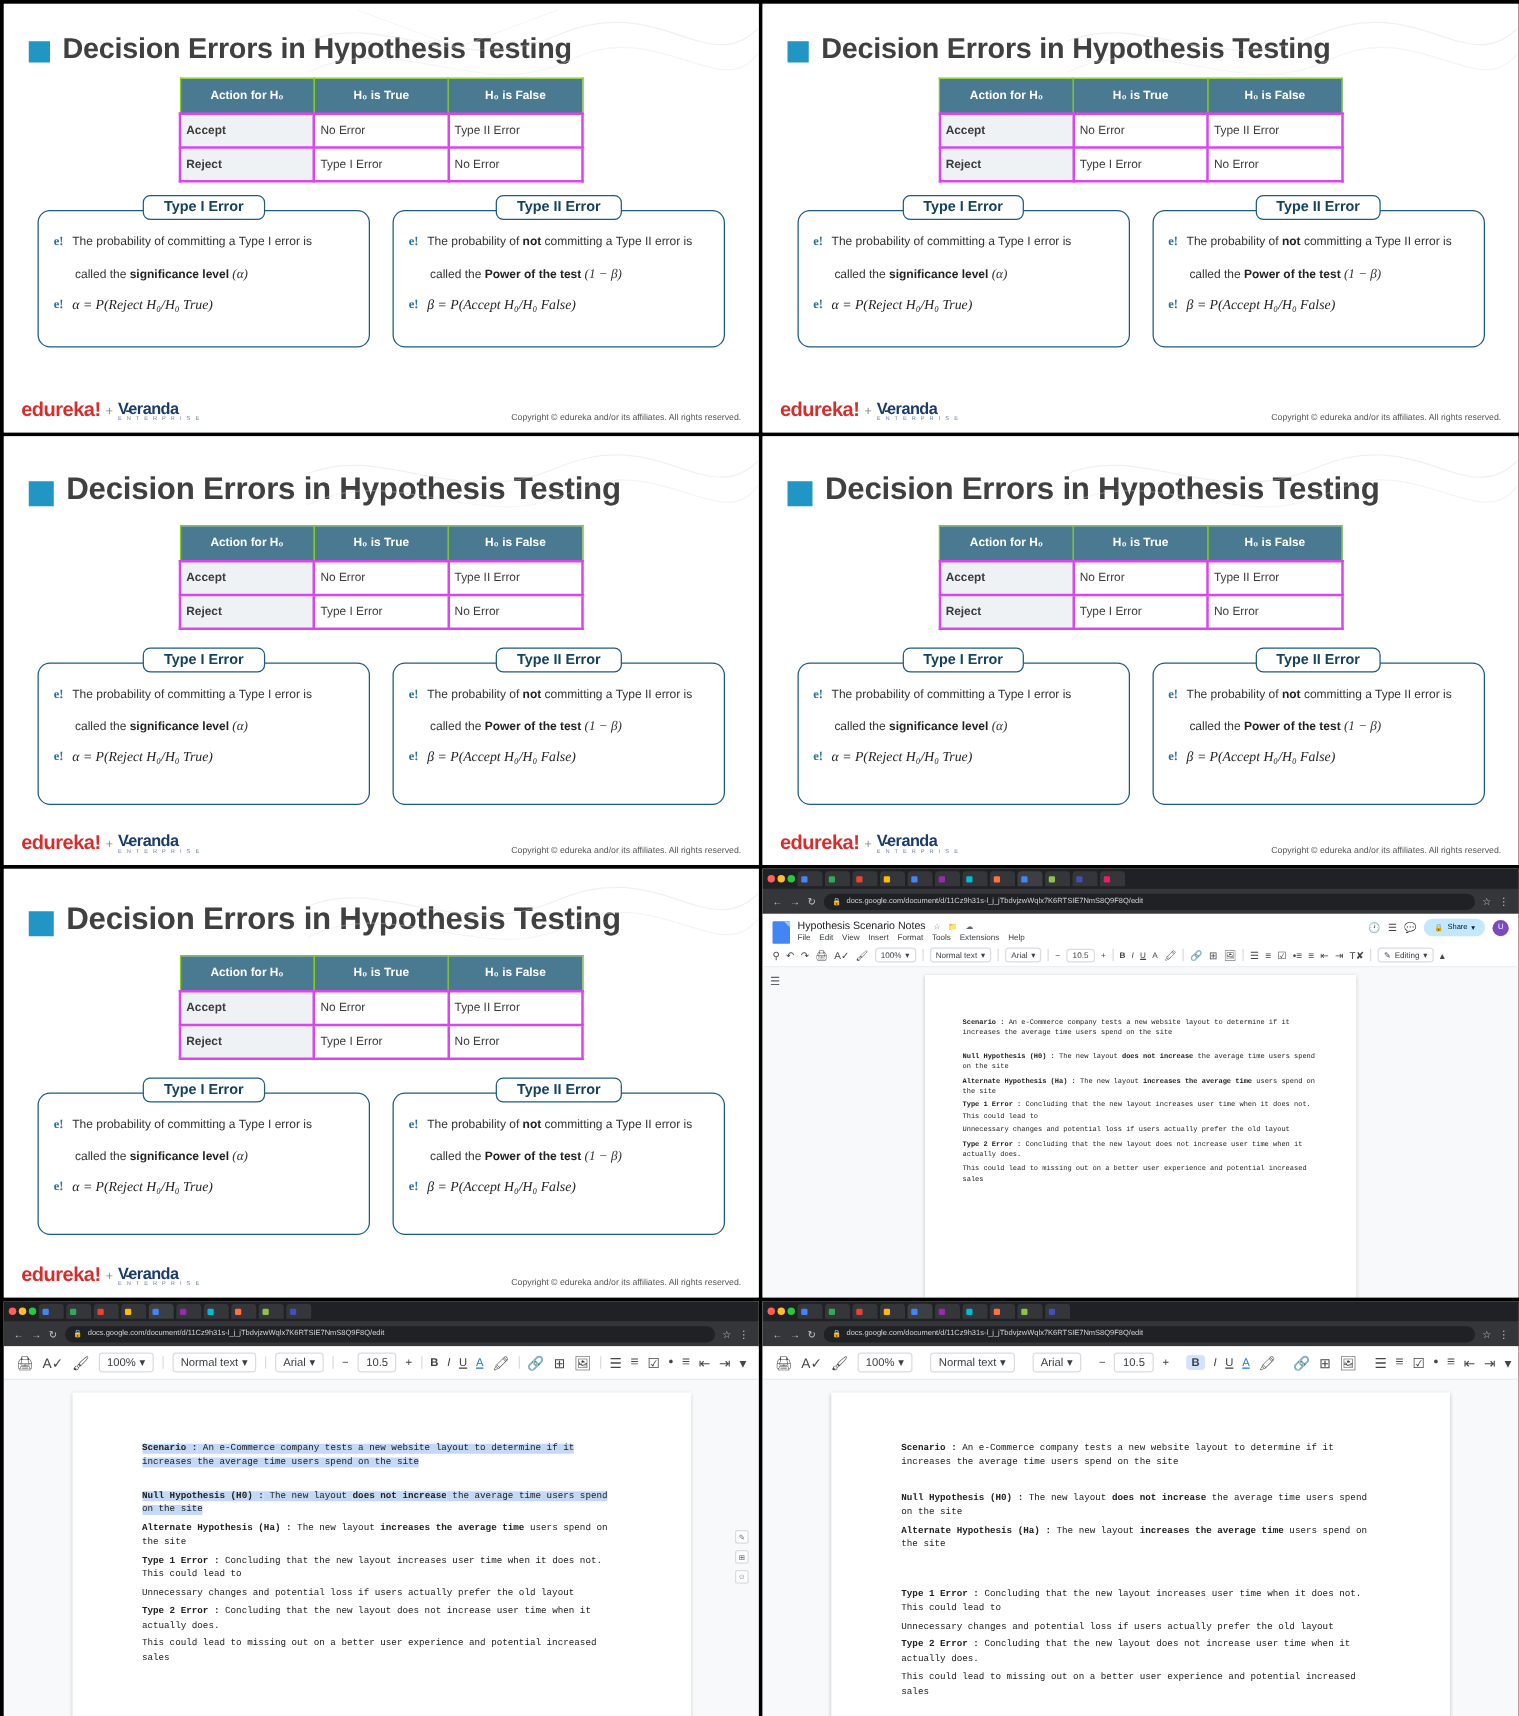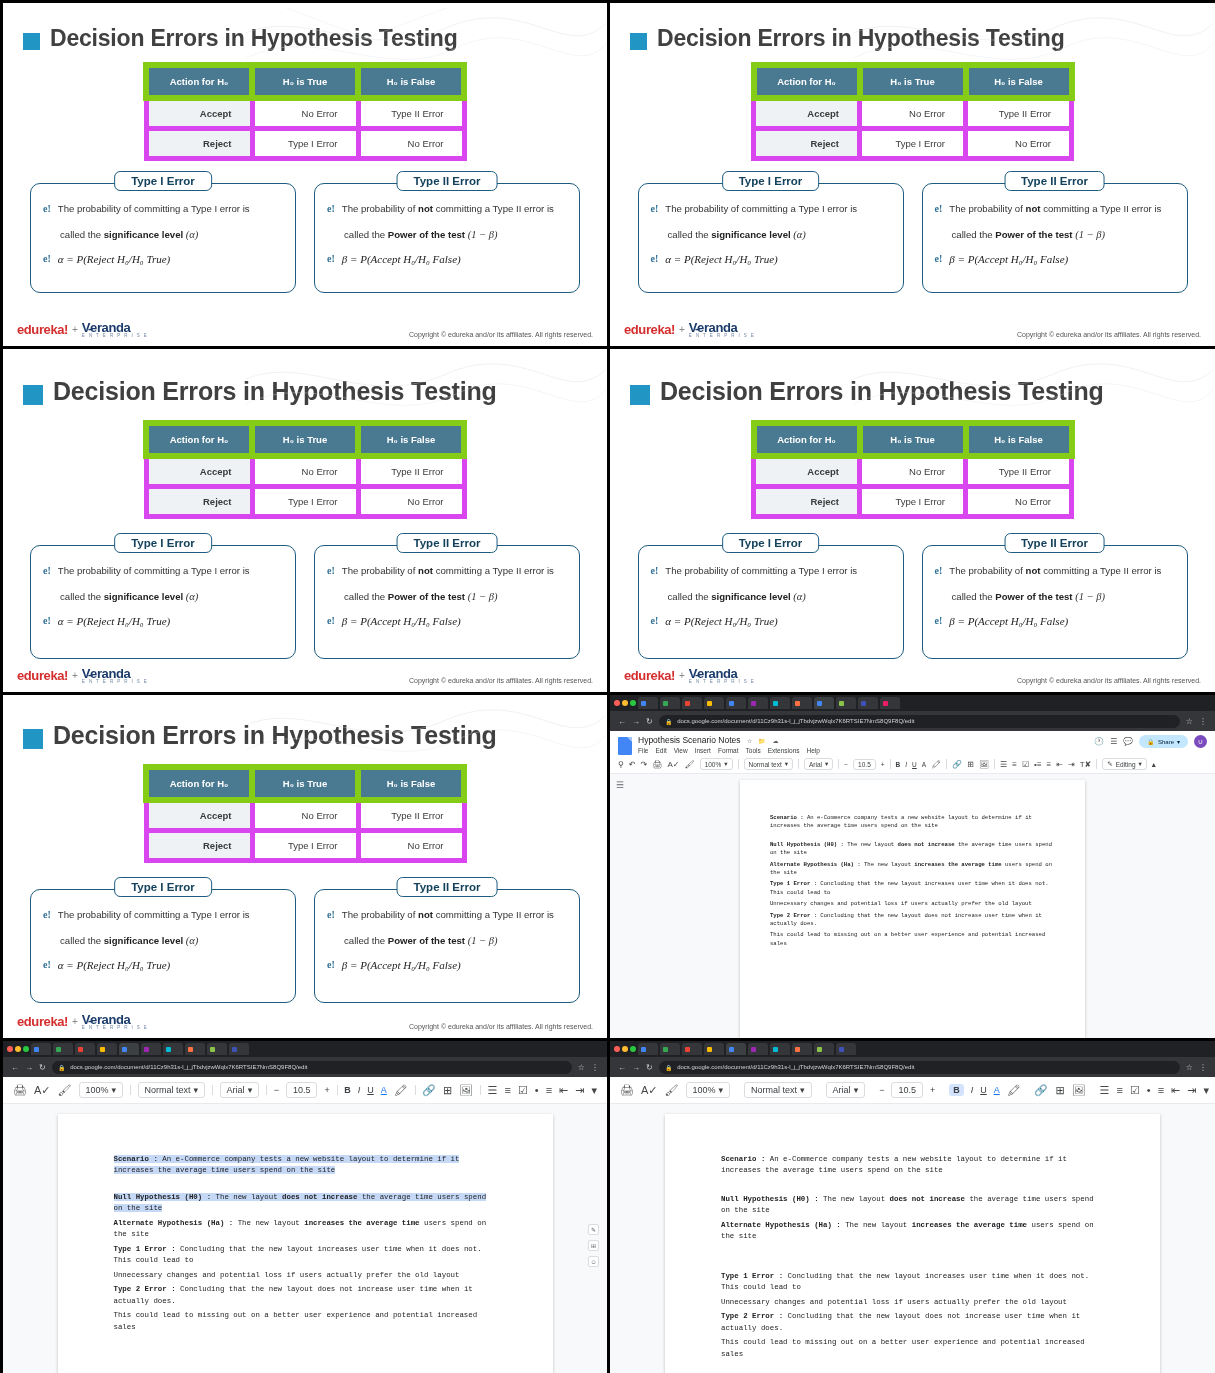--- a/index.html
+++ b/index.html
@@ -54,29 +54,29 @@
     border-collapse: collapse;
     width: 324px;
     table-layout: fixed;
   }
   .matrix th {
     background: #4a7a92;
     color: #fff;
     font-size: 9.5px;
     font-weight: bold;
     padding: 8px 4px;
-    border: 6px solid #84cc16;
+    border: 1px solid #84cc16;
     text-align: center;
   }
   .matrix td {
     font-size: 9.5px;
     color: #3b3b3b;
-    padding: 7px 18px;
-    border: 5px solid #d946ef;
-    text-align: right;
+    padding: 7px 4px;
+    border: 2px solid #d946ef;
+    text-align: left;
     background: #ffffff;
   }
   .matrix td.rowhead {
     background: #eef2f4;
     font-weight: bold;
   }
   .cards {
     display: flex;
     gap: 18px;
     justify-content: center;
@@ -125,21 +125,21 @@
   }
   .slide-footer {
     position: absolute; bottom: 8px; left: 0; right: 0;
     display: flex; align-items: flex-end; justify-content: space-between;
     padding: 0 14px;
   }
   .logo {
     display: flex; align-items: center; gap: 4px;
   }
   .logo-edureka {
-    color: #d42e2e; font-weight: bold; font-size: 13px; letter-spacing: -0.4px;
+    color: #d42e2e; font-weight: bold; font-size: 16px; letter-spacing: -0.4px;
   }
   .logo-plus { color: #888; font-size: 10px; }
   .logo-veranda {
     color: #1b3b6b; font-weight: bold; font-size: 13px; letter-spacing: -0.4px;
   }
   .logo-sub { color: #6f86a5; font-size: 4.5px; letter-spacing: 1.4px; }
   .copyright { font-size: 7px; color: #555; }
 
   
   .browser {

